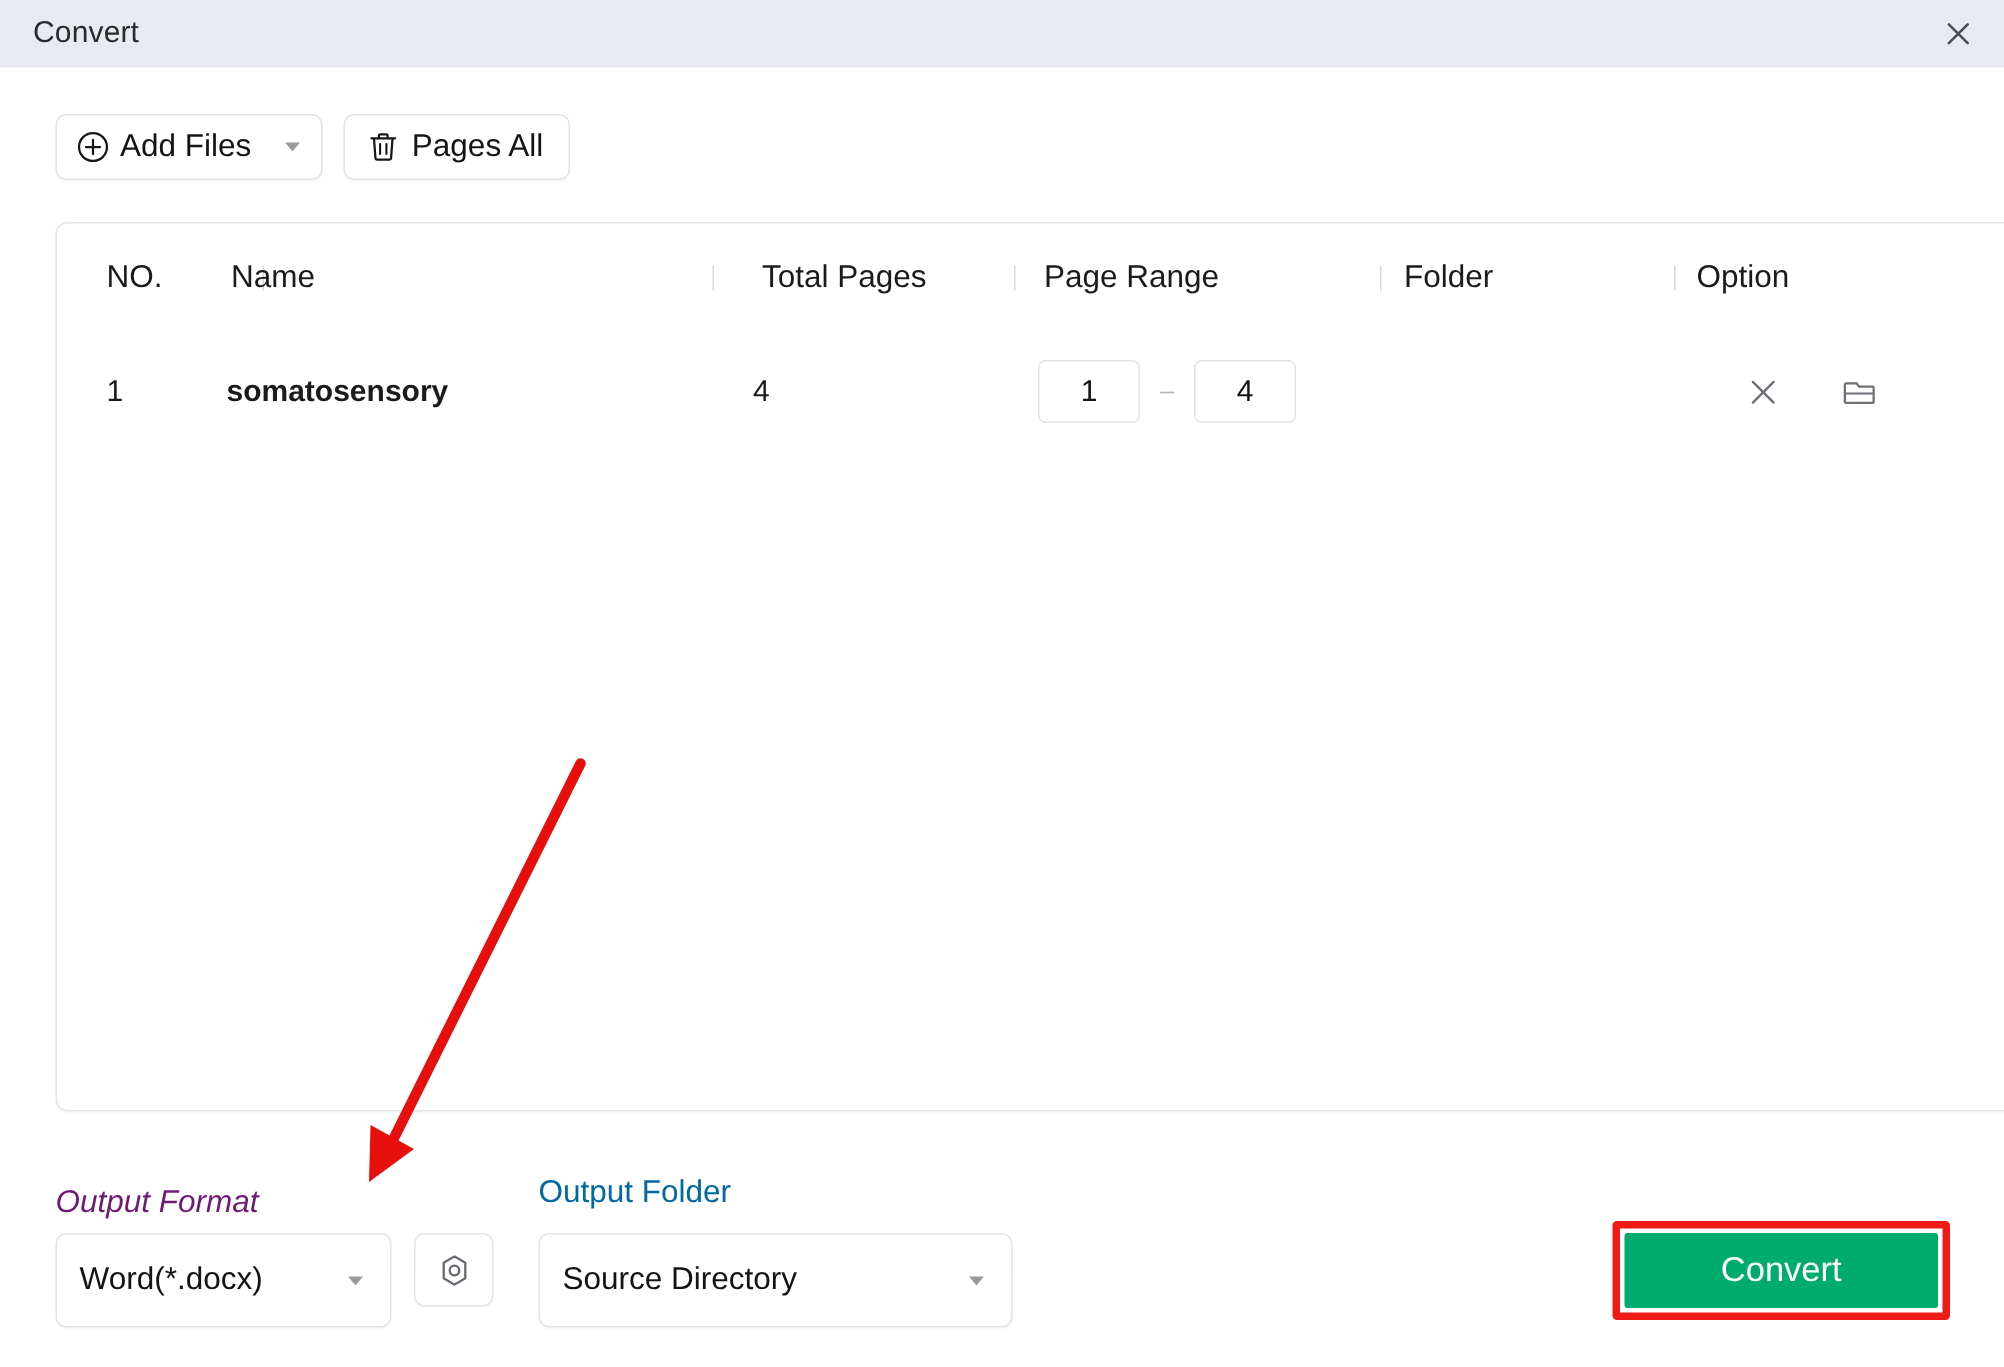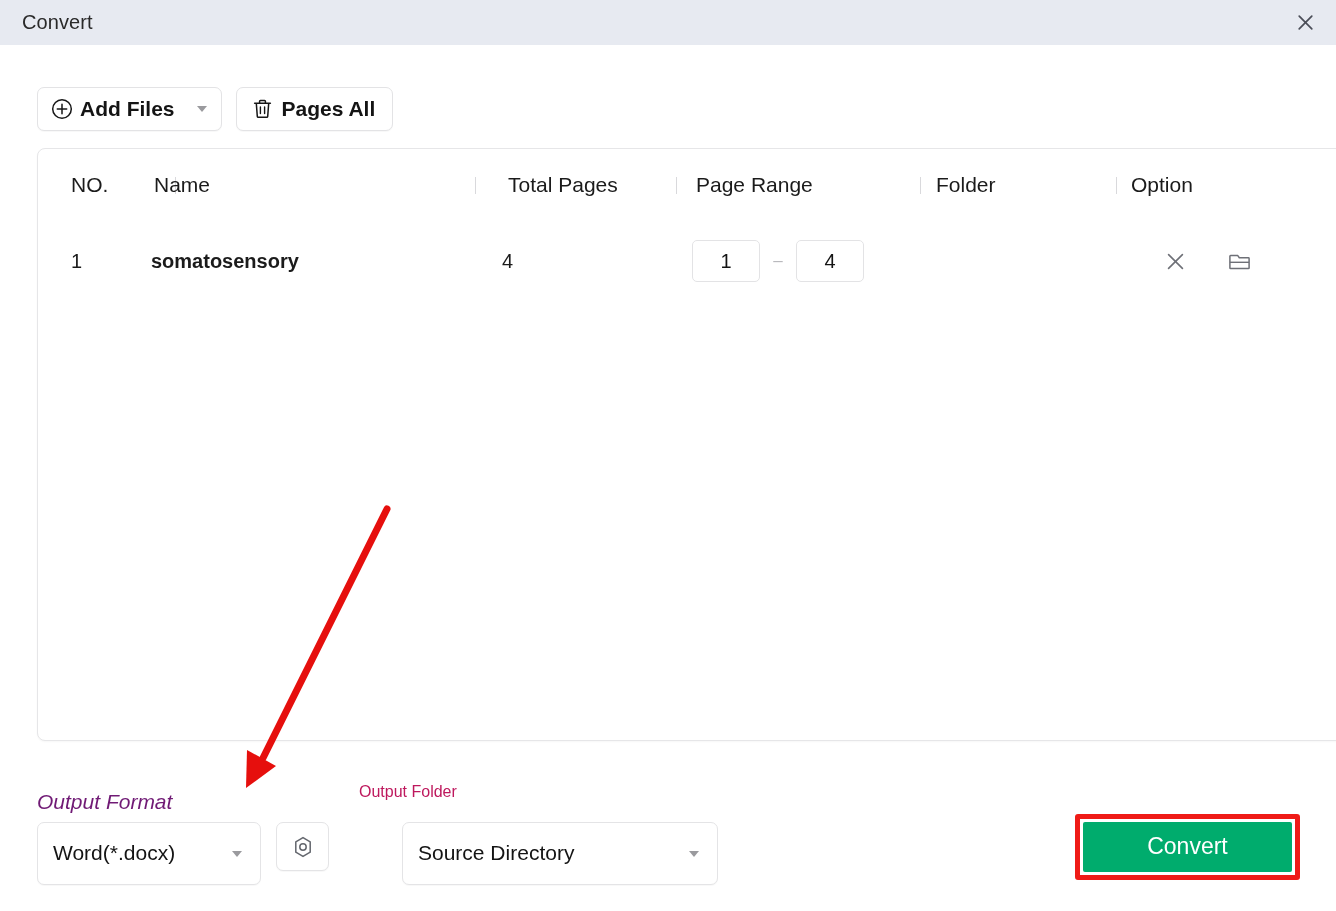--- a/index.html
+++ b/index.html
@@ -43,25 +43,24 @@
     align-items: center;
     justify-content: center;
     cursor: pointer;
   }
   .titlebar-close svg { display: block; }
 
   
   .toolbar {
     position: absolute;
     left: 37px;
-    top: 87px;
+    top: 76px;
     display: flex;
     align-items: center;
     gap: 14px;
-    font-weight: bold;
   }
   .btn-outline {
     height: 44px;
     background: #ffffff;
     border: 1px solid #e3e3e5;
     border-radius: 7px;
     display: flex;
     align-items: center;
     box-sizing: border-box;
     cursor: pointer;
@@ -177,22 +176,22 @@
     left: 37px;
     top: 790px;
     font-size: 21px;
     color: #701a75;
     font-style: italic;
   }
   .out-folder-label {
     position: absolute;
     left: 359px;
     top: 783px;
-    font-size: 16px;
-    color: #be185d;
+    font-size: 21px;
+    color: #0369a1;
   }
   .select-box {
     position: absolute;
     height: 63px;
     background: #ffffff;
     border: 1px solid #e4e4e6;
     border-radius: 7px;
     box-sizing: border-box;
     display: flex;
     align-items: center;
@@ -202,21 +201,21 @@
     box-shadow: 0 1px 1px rgba(0,0,0,0.03);
   }
   .select-box .sel-text {
     padding-left: 15px;
     flex: 1;
     white-space: nowrap;
     padding-bottom: 2px;
   }
   .select-box .sel-caret { padding-right: 18px; display:flex; align-items:center; }
   #fmt-select { left: 37px; top: 822px; width: 224px; }
-  #folder-select { left: 359px; top: 822px; width: 316px; margin-left: 43px; }
+  #folder-select { left: 359px; top: 822px; width: 316px; }
   .gear-btn {
     position: absolute;
     left: 276px;
     top: 822px;
     width: 53px;
     height: 49px;
     background: #ffffff;
     border: 1px solid #e4e4e6;
     border-radius: 7px;
     box-sizing: border-box;

